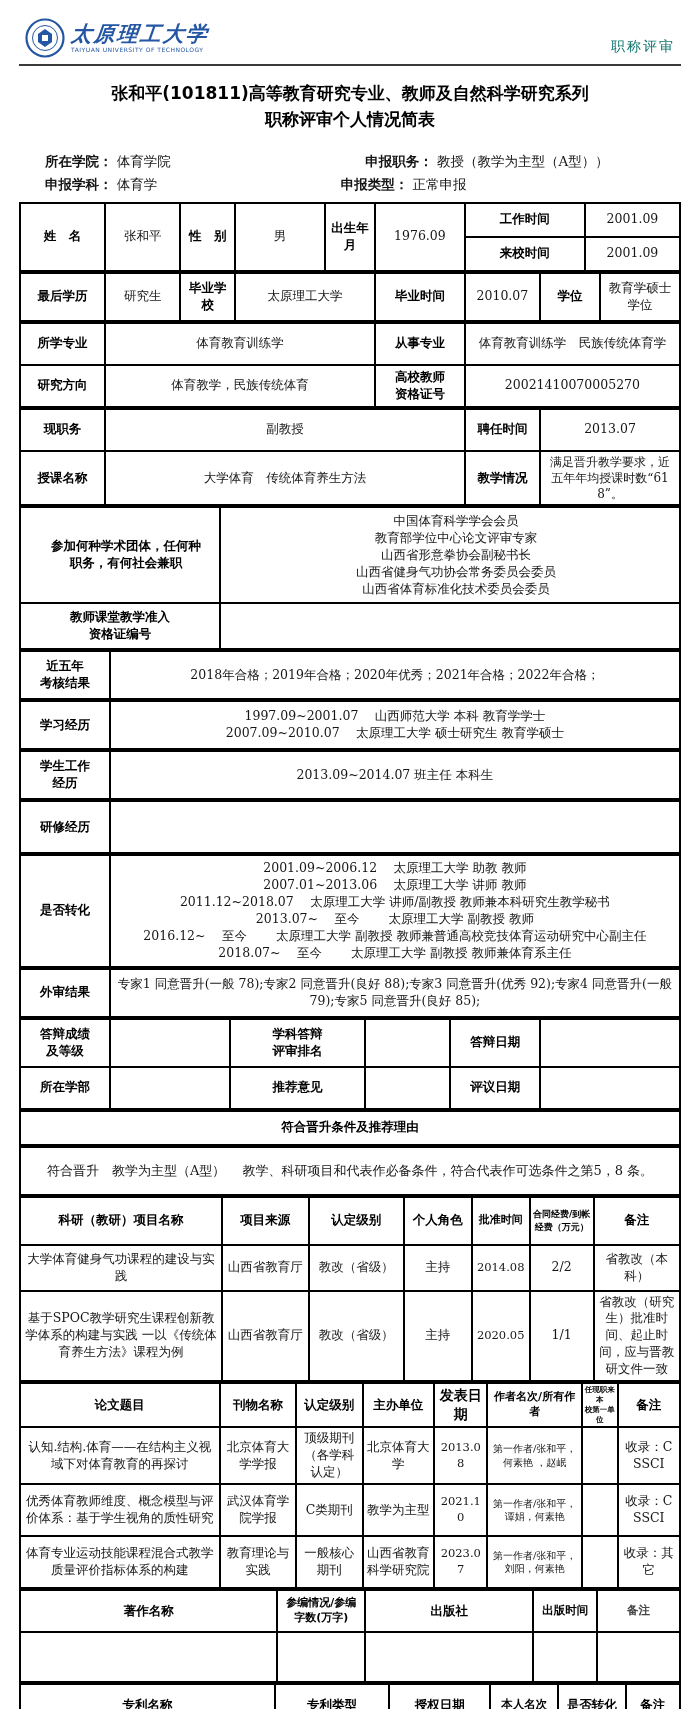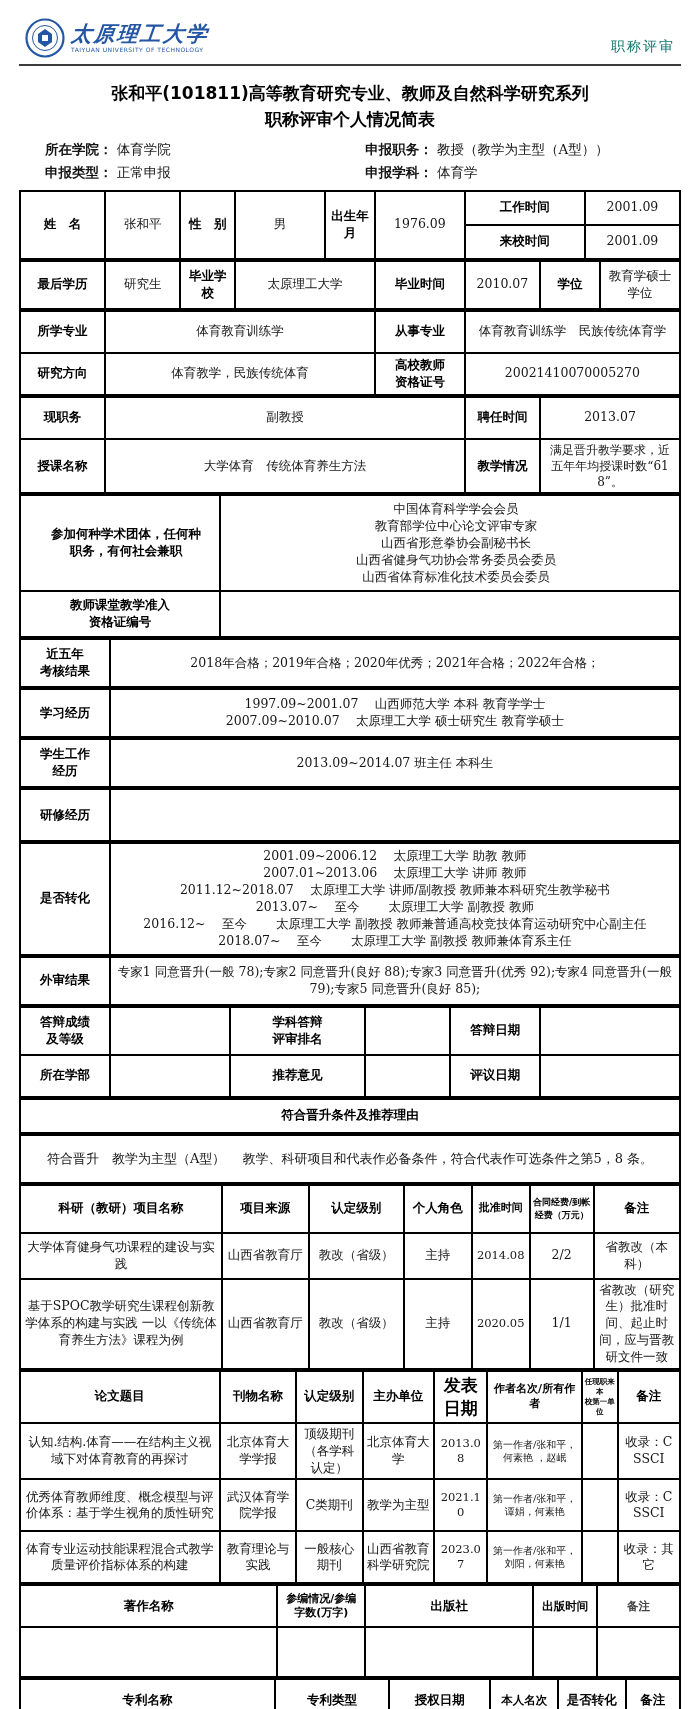--- a/index.html
+++ b/index.html
@@ -10,21 +10,21 @@
   .doc-header{display:flex;justify-content:space-between;align-items:flex-end;
               border-bottom:2px solid #3a3a3a;padding:4px 6px 6px 6px;}
   .logo{display:flex;align-items:center;gap:6px;}
   .logo-seal{width:40px;height:40px;flex:0 0 40px;}
   .logo-cn{font-family:"DejaVu Serif","Liberation Serif",serif;font-weight:bold;font-style:italic;
            font-size:21px;color:#2456a4;letter-spacing:2px;transform:skewX(-6deg);line-height:1.05;}
   .logo-en{font-size:6px;color:#2456a4;letter-spacing:.5px;font-family:"DejaVu Sans","Liberation Sans",sans-serif;}
   .corner{color:#0f766e;font-size:14px;letter-spacing:2px;font-family:"DejaVu Serif","Liberation Serif",serif;padding-bottom:2px;}
 
   
-  .title{margin:14px 0 8px 0;text-align:center;font-family:"DejaVu Sans","Liberation Sans",sans-serif;
+  .title{margin:14px 0 20px 0;text-align:center;font-family:"DejaVu Sans","Liberation Sans",sans-serif;
          font-weight:bold;font-size:17px;line-height:1.55;color:#000;}
   .meta{margin:4px 4px 8px 10px;font-size:13.5px;}
   .meta-row{display:flex;margin:5px 16px;}
   .meta-cell{flex:0 0 52%;}
   .meta-cell.r{flex:1;}
   .meta-label{font-family:"DejaVu Sans","Liberation Sans",sans-serif;font-weight:bold;}
   .meta-value{font-family:"DejaVu Serif","Liberation Serif",serif;}
 
   
   table.grid{border-collapse:collapse;width:100%;table-layout:fixed;background:#fff;}
@@ -50,21 +50,21 @@
   .tbl-projects th:nth-child(6){width:9.8%;font-size:9px;padding:1px}
   .tbl-projects th:nth-child(7){width:12.9%}
   .tbl-projects thead th{height:42px}
   .tbl-projects tbody td{height:40px;font-family:"DejaVu Serif","Liberation Serif",serif}
   .tbl-projects tbody td:nth-child(5){font-size:11.5px}
 
   .tbl-papers th:nth-child(1){width:31.8%}
   .tbl-papers th:nth-child(2){width:11.4%}
   .tbl-papers th:nth-child(3){width:9.8%}
   .tbl-papers th:nth-child(4){width:10.6%}
-  .tbl-papers th:nth-child(5){width:7.6%;font-size:17px}
+  .tbl-papers th:nth-child(5){width:7.6%;font-size:14px}
   .tbl-papers th:nth-child(6){width:14.4%;font-size:11px}
   .tbl-papers th:nth-child(7){width:5.3%;font-size:7.5px;padding:1px}
   .tbl-papers th:nth-child(8){width:9.1%}
   .tbl-papers thead th{height:26px}
   .tbl-papers tbody td{height:46px;font-family:"DejaVu Serif","Liberation Serif",serif}
   .tbl-papers tbody td:nth-child(5){font-size:11.5px}
   .tbl-papers tbody td:nth-child(6){font-size:10px}
 
   .tbl-books th:nth-child(1){width:40.2%}
   .tbl-books th:nth-child(2){width:12.9%;font-size:11px}
@@ -113,27 +113,27 @@
       <div class="meta-cell">
         <span class="meta-label">所在学院：</span>
         <span class="meta-value">体育学院</span>
       </div>
       <div class="meta-cell r">
         <span class="meta-label">申报职务：</span>
         <span class="meta-value">教授（教学为主型（A型））</span>
       </div>
     </div>
     <div class="meta-row">
+      <div class="meta-cell r">
+        <span class="meta-label">申报学科：</span>
+        <span class="meta-value">体育学</span>
+      </div>
       <div class="meta-cell">
         <span class="meta-label">申报类型：</span>
         <span class="meta-value">正常申报</span>
-      </div>
-      <div class="meta-cell r">
-        <span class="meta-label">申报学科：</span>
-        <span class="meta-value">体育学</span>
       </div>
     </div>
   </div>
 
   <table class="grid">
     <colgroup>
         <col style="width:12.9%">
         <col style="width:11.4%">
         <col style="width:8.3%">
         <col style="width:13.6%">

